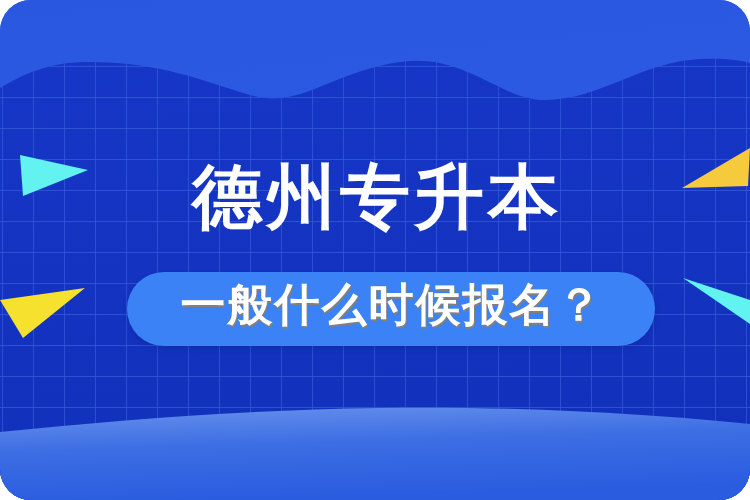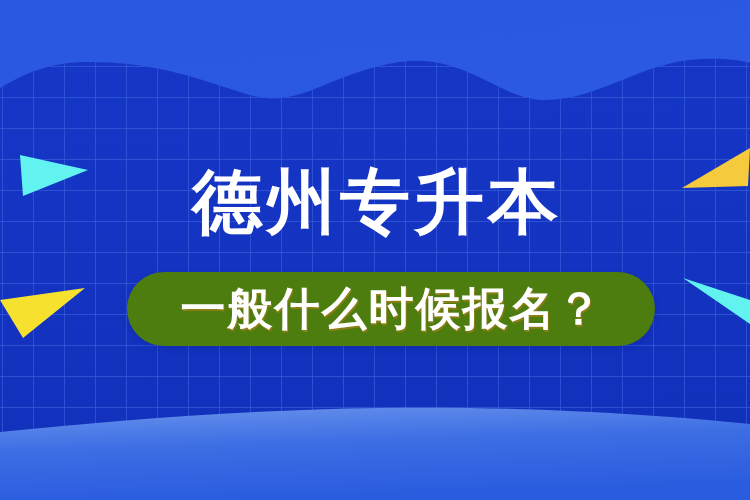--- a/index.html
+++ b/index.html
@@ -5,22 +5,23 @@
   html, body {
     margin: 0;
     padding: 0;
     background: #ffffff;
   }
   #banner {
     position: relative;
     width: 750px;
     height: 500px;
     overflow: hidden;
-    font-family: Liberation Serif, serif;
+    font-family: Liberation Mono, monospace;
     background: #2250dd;
+    border-radius: 31px;
   }
   #bg-svg {
     position: absolute;
     left: 0;
     top: 0;
     width: 750px;
     height: 500px;
     display: block;
   }
   .content {
@@ -44,21 +45,21 @@
     white-space: nowrap;
     text-indent: 4px;
   }
   #pill {
     position: absolute;
     left: 127px;
     top: 272px;
     width: 528px;
     height: 74px;
     border-radius: 37px;
-    background: #4d7c0f;
+    background: #3b82f6;
     box-shadow: 0 3px 6px rgba(10, 30, 110, 0.18);
     display: flex;
     align-items: center;
     justify-content: center;
   }
   #pill-text {
     color: #ffffff;
     font-size: 45px;
     font-weight: bold;
     letter-spacing: 2px;

